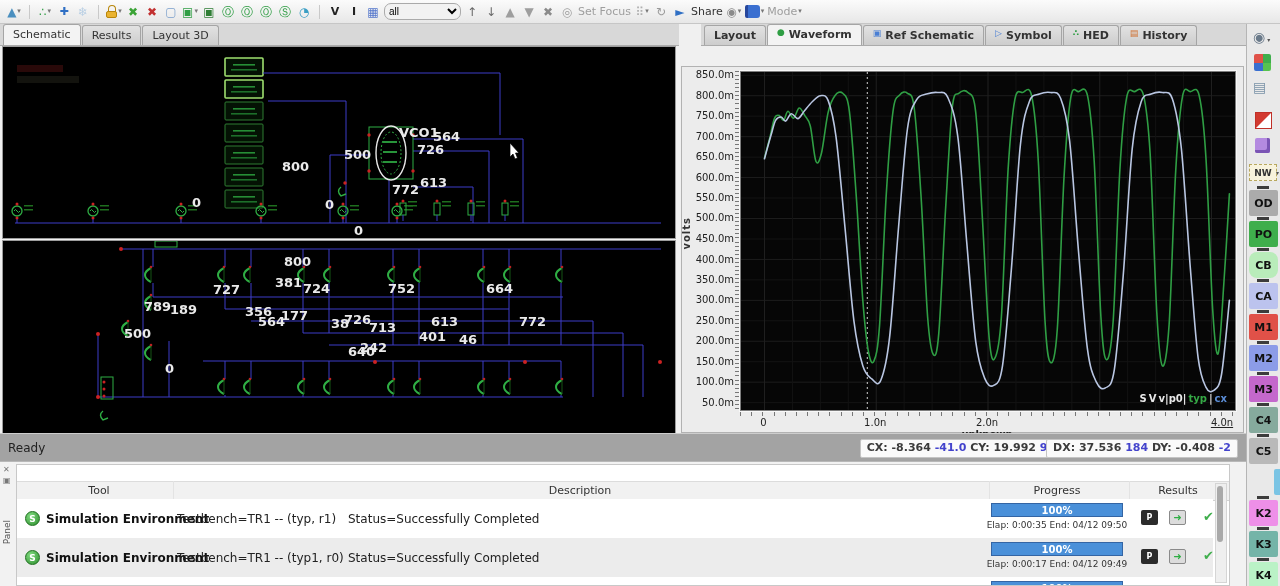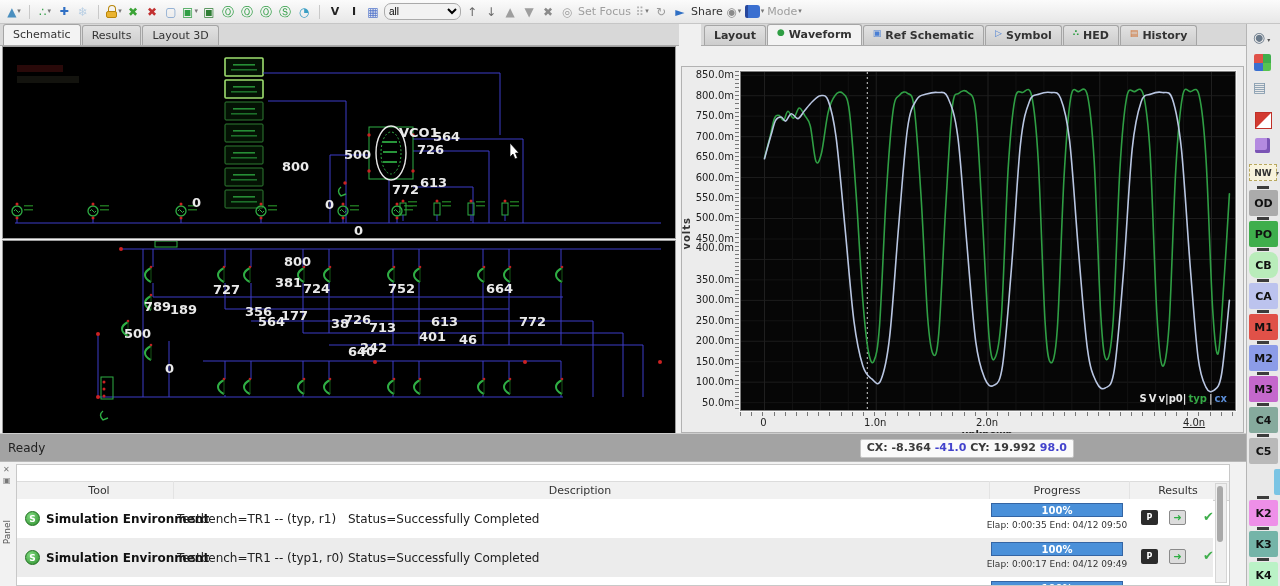--- a/index.html
+++ b/index.html
@@ -561,21 +561,21 @@
         <span style="top: 84.1138px;">650.0m</span>
         <span style="left: 40px; right: auto; top: 89.1138px; position: absolute; width: 0px;"></span>
         <span style="top: 104.574px;">600.0m</span>
         <span style="left: 40px; right: auto; top: 109.574px; position: absolute; width: 0px;"></span>
         <span style="top: 125.034px;">550.0m</span>
         <span style="left: 40px; right: auto; top: 130.034px; position: absolute; width: 0px;"></span>
         <span style="top: 145.494px;">500.0m</span>
         <span style="left: 40px; right: auto; top: 150.494px; position: absolute; width: 0px;"></span>
         <span style="top: 165.954px;">450.0m</span>
         <span style="left: 40px; right: auto; top: 170.954px; position: absolute; width: 0px;"></span>
-        <span style="top: 175px;">400.0m</span>
+        <span style="top: 187px;">400.0m</span>
         <span style="left: 40px; right: auto; top: 191.414px; position: absolute; width: 0px;"></span>
         <span style="top: 206.874px;">350.0m</span>
         <span style="left: 40px; right: auto; top: 211.874px; position: absolute; width: 0px;"></span>
         <span style="top: 227.334px;">300.0m</span>
         <span style="left: 40px; right: auto; top: 232.334px; position: absolute; width: 0px;"></span>
         <span style="top: 247.794px;">250.0m</span>
         <span style="left: 40px; right: auto; top: 252.794px; position: absolute; width: 0px;"></span>
         <span style="top: 268.254px;">200.0m</span>
         <span style="left: 40px; right: auto; top: 273.254px; position: absolute; width: 0px;"></span>
         <span style="top: 288.714px;">150.0m</span>
@@ -627,21 +627,21 @@
           <path d="M23.5,86.8C24.6,82.7 28.3,69.0 30.2,62.6C32.0,56.2 33.0,51.2 34.6,48.3C36.3,45.4 38.6,44.9 40.2,45.0C41.9,45.1 43.0,49.6 44.7,49.1C46.4,48.6 48.2,42.1 50.3,41.7C52.3,41.3 54.8,47.2 57.0,46.6C59.2,46.1 61.3,41.3 63.7,38.5C66.1,35.6 68.9,31.9 71.5,29.5C74.1,27.0 76.7,23.9 79.4,23.7C82.0,23.6 84.6,21.8 87.2,28.6C89.8,35.5 92.2,43.6 95.0,64.7C97.8,85.7 101.0,124.0 103.9,154.7C106.9,185.4 109.9,225.6 112.9,248.8C115.9,272.0 118.8,284.1 121.8,293.8C124.8,303.5 127.8,304.4 130.8,306.9C133.7,309.4 136.7,315.5 139.7,308.5C142.7,301.6 145.7,290.8 148.6,265.2C151.6,239.5 154.6,189.5 157.6,154.7C160.6,119.9 163.5,77.6 166.5,56.5C169.5,35.3 172.3,33.6 175.5,27.8C178.6,22.1 182.0,23.3 185.5,22.1C189.1,20.9 193.2,19.9 196.7,20.5C200.2,21.0 203.4,18.0 206.8,25.4C210.1,32.7 213.7,40.4 216.8,64.7C220.0,88.9 222.8,136.9 225.8,171.0C228.7,205.1 231.7,246.7 234.7,269.3C237.7,291.8 240.7,298.7 243.6,306.1C246.6,313.4 249.6,315.5 252.6,313.4C255.6,311.4 258.5,313.4 261.5,293.8C264.5,274.2 267.5,232.4 270.5,195.6C273.5,158.8 276.4,100.5 279.4,72.8C282.4,45.1 285.2,37.9 288.4,29.5C291.5,21.0 294.9,23.6 298.4,22.1C302.0,20.6 306.0,19.8 309.6,20.5C313.1,21.1 316.5,18.1 319.6,26.2C322.8,34.2 325.6,43.2 328.6,68.7C331.6,94.3 334.5,144.4 337.5,179.2C340.5,214.0 343.5,255.6 346.5,277.4C349.5,299.3 352.4,303.8 355.4,310.2C358.4,316.6 361.4,317.9 364.4,315.9C367.3,313.9 370.3,316.6 373.3,297.9C376.3,279.2 379.3,240.6 382.2,203.8C385.2,167.0 388.2,105.9 391.2,76.9C394.2,47.9 397.0,39.0 400.1,29.9C403.3,20.7 406.6,23.7 410.2,22.1C413.7,20.5 417.8,19.6 421.4,20.5C424.9,21.3 428.2,17.6 431.4,27.0C434.6,36.4 437.4,48.8 440.4,76.9C443.3,105.0 446.5,160.8 449.3,195.6C452.1,230.4 454.5,265.7 457.1,285.6C459.7,305.5 462.3,309.6 464.9,315.1C467.5,320.5 470.2,320.5 472.8,318.4C475.4,316.2 478.0,317.0 480.6,302.0C483.2,287.0 487.1,240.6 488.4,228.3" stroke="#b9c6e2" fill="none" stroke-width="1.6" stroke-linejoin="round" stroke-linecap="round"></path>
         </svg>
       <div id="legend"><span style="color: rgb(232, 232, 232);">S</span><span style="color: rgb(232, 232, 232);">V</span><span style="color: rgb(232, 232, 232);">v|p0|</span><span style="color: rgb(53, 168, 69);">typ</span><span style="color: rgb(204, 204, 204);">|</span><span style="color: rgb(91, 141, 214);">cx</span></div>
     </div>
     <div id="xruler"></div>
     <div id="xticks">
         <span style="left: 3.47059px;">0</span>
         <span style="left: 115.235px;">1.0n</span>
         <span style="left: 227px;">2.0n</span>
         <span style="left: 338.765px; margin-top: 15px;">3.0n</span>
-        <span style="left: 434px; text-decoration: underline;">4.0n</span>
+        <span style="left: 462px; text-decoration: underline;">4.0n</span>
       </div>
     <div id="xlabel">unknown</div>
   </div>
 
   <div id="sidebar">
     <span class="sb-ico" style="top:6px;color:#6a7a8a;">◉<span style="font-size:6px;color:#555;"> ▾</span></span>
     <div class="pal4">
       <i style="background:#e05148;"></i>
         <i style="background:#3fae4c;"></i>
       <i style="background:#3a6fd0;"></i>
@@ -665,20 +665,21 @@
         <div class="chip" style="top: 279px; background: rgb(122, 196, 228); margin-left: 25px;">K1</div>
         <div class="chip" style="top: 310px; background: rgb(238, 143, 232);">K2</div>
         <div class="chip" style="top: 341px; background: rgb(116, 180, 168);">K3</div>
         <div class="chip" style="top: 372px; background: rgb(186, 242, 198);">K4</div>
       </div>
   </div>
 
   <div id="statusbar">
     <span id="ready">Ready</span>
     <span id="coord1" class="coordbox"><span class="cd">CX: </span><span class="cd">-8.364 </span><span class="cb">-41.0</span><span class="cd">  CY: </span><span class="cd">19.992 </span><span class="cb">98.0</span></span>
+    <span id="coord2" class="coordbox"><span class="cd">DX: </span><span class="cd">37.536 </span><span class="cb">184</span><span class="cd">  DY: </span><span class="cd">-0.408 </span><span class="cb">-2</span></span>
   </div>
 
   <div id="bottom">
     <div id="panel-strip">
       <span class="pico" style="top:3px;">✕</span>
       <span class="pico" style="top:14px;">▣</span>
       <span id="panel-label">Panel</span>
     </div>
     <div id="table">
       <div id="thead">

